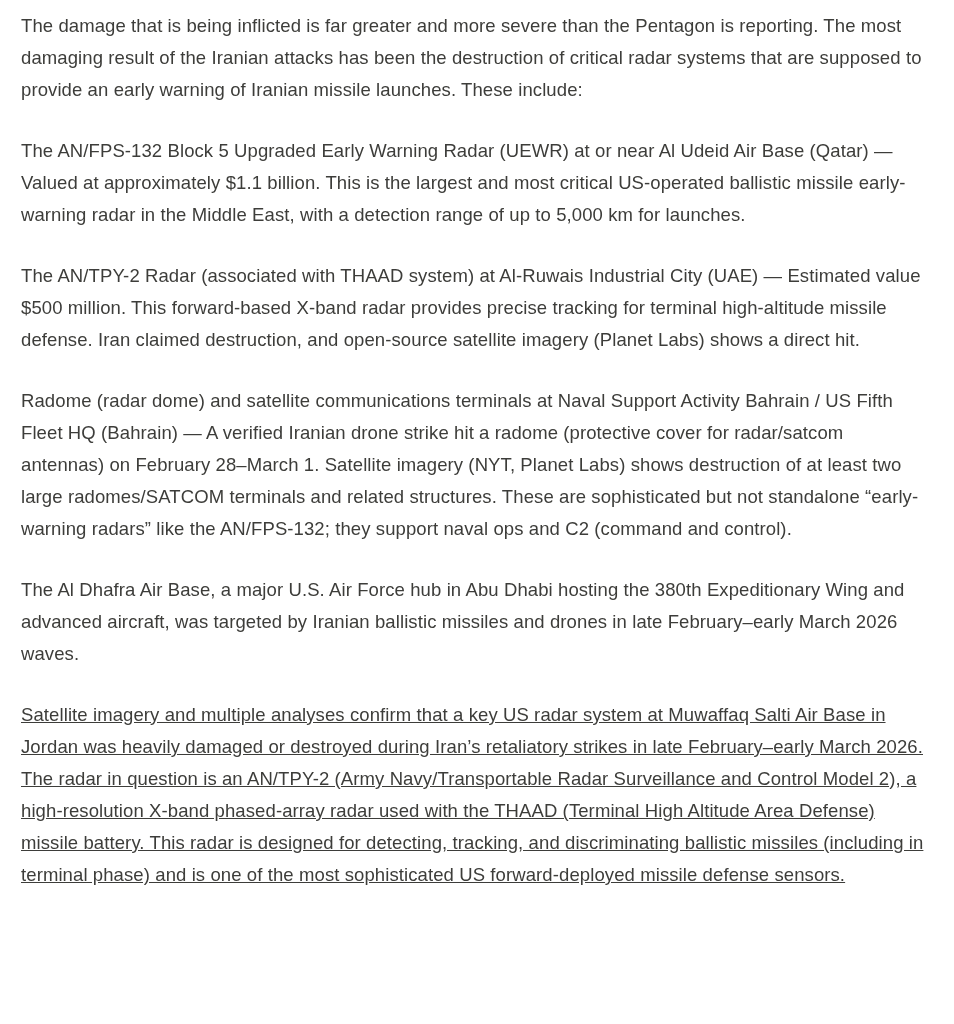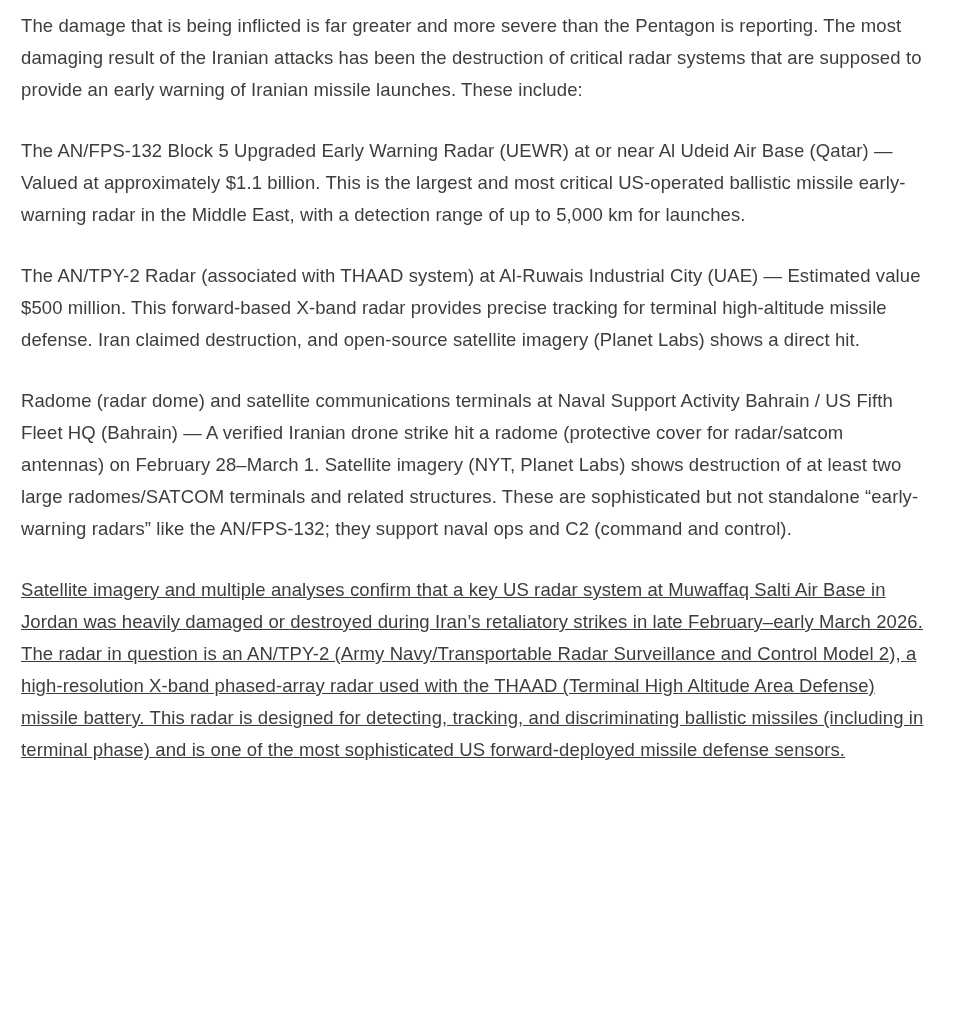--- a/index.html
+++ b/index.html
@@ -31,14 +31,15 @@
   }
 </style>
 </head>
 <body>
 
 <div class="document">
   <p>The damage that is being inflicted is far greater and more severe than the Pentagon is reporting. The most damaging result of the Iranian attacks has been the destruction of critical radar systems that are supposed to provide an early warning of Iranian missile launches. These include:</p>
   <p>The AN/FPS-132 Block 5 Upgraded Early Warning Radar (UEWR) at or near Al Udeid Air Base (Qatar) — Valued at approximately $1.1 billion. This is the largest and most critical US-operated ballistic missile early-warning radar in the Middle East, with a detection range of up to 5,000 km for launches.</p>
   <p>The AN/TPY-2 Radar (associated with THAAD system) at Al-Ruwais Industrial City (UAE) — Estimated value $500 million. This forward-based X-band radar provides precise tracking for terminal high-altitude missile defense. Iran claimed destruction, and open-source satellite imagery (Planet Labs) shows a direct hit.</p>
   <p>Radome (radar dome) and satellite communications terminals at Naval Support Activity Bahrain / US Fifth Fleet HQ (Bahrain) — A verified Iranian drone strike hit a radome (protective cover for radar/satcom antennas) on February 28–March 1. Satellite imagery (NYT, Planet Labs) shows destruction of at least two large radomes/SATCOM terminals and related structures. These are sophisticated but not standalone “early-warning radars” like the AN/FPS-132; they support naval ops and C2 (command and control).</p>
+  <p>The Al Dhafra Air Base, a major U.S. Air Force hub in Abu Dhabi hosting the 380th Expeditionary Wing and advanced aircraft, was targeted by Iranian ballistic missiles and drones in late February–early March 2026 waves.</p>
   <p>Satellite imagery and multiple analyses confirm that a key US radar system at Muwaffaq Salti Air Base in Jordan was heavily damaged or destroyed during Iran’s retaliatory strikes in late February–early March 2026. The radar in question is an AN/TPY-2 (Army Navy/Transportable Radar Surveillance and Control Model 2), a high-resolution X-band phased-array radar used with the THAAD (Terminal High Altitude Area Defense) missile battery. This radar is designed for detecting, tracking, and discriminating ballistic missiles (including in terminal phase) and is one of the most sophisticated US forward-deployed missile defense sensors.</p>
 </div>
 
 </body></html>

